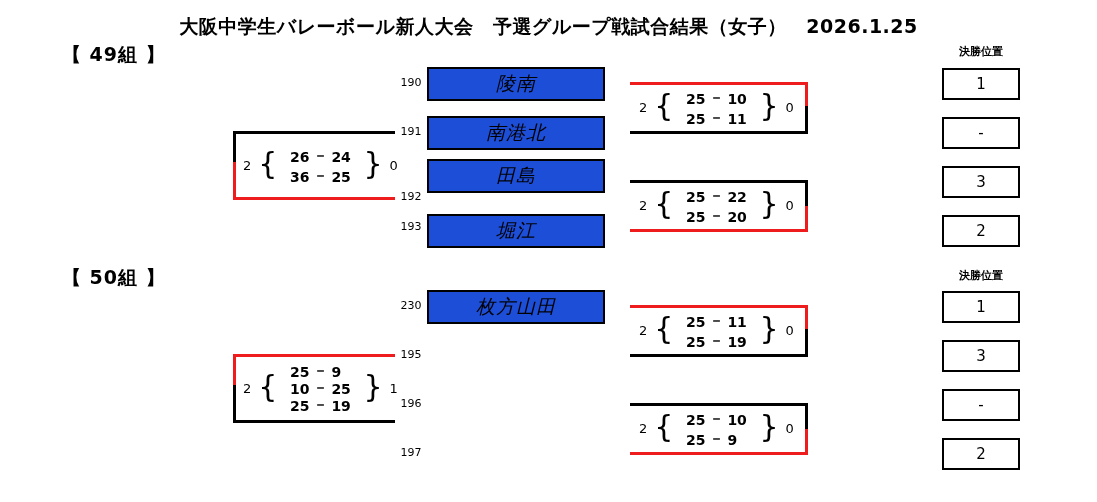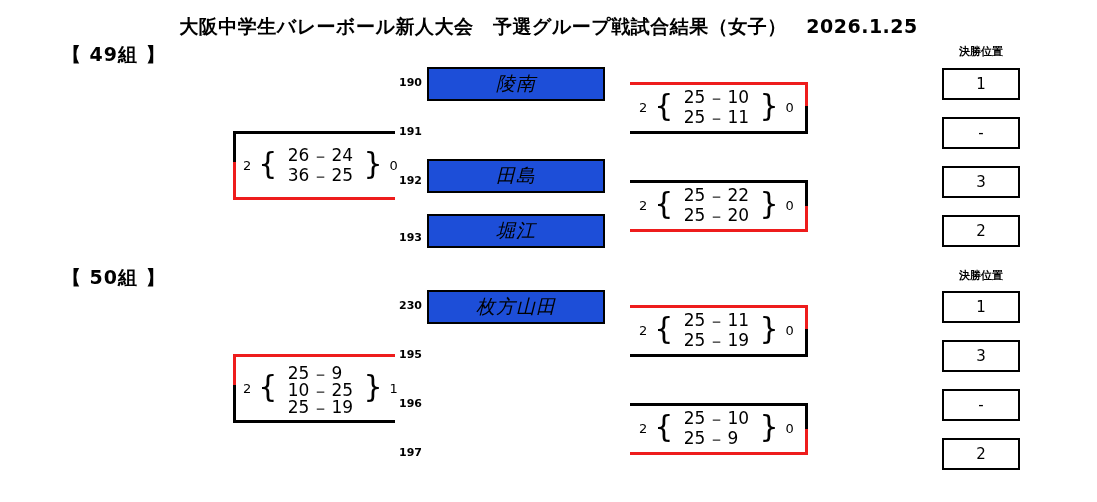--- a/index.html
+++ b/index.html
@@ -53,24 +53,23 @@
     border:2px solid #000;
     box-sizing:border-box;
     display:flex;align-items:center;justify-content:center;
     font-size:19px;
     background:#1d4ed8;
     letter-spacing:1px;
     font-style:italic;
   }
   .team-num{
     position:absolute;
-    width:24px;text-align:left;
+    width:24px;text-align:center;
     font-size:11px;
     line-height:34px;
-    font-weight:bold;
   }
 
   
   .match{
     position:absolute;
     display:flex;align-items:center;
     white-space:nowrap;
   }
   .m-left,.m-right{
     font-size:13px;
@@ -83,22 +82,22 @@
     padding:0 2px;
     position:relative;
     top:-1px;
   }
   .sets{
     display:flex;flex-direction:column;
     justify-content:center;
     padding:0 4px;
   }
   .set-row{
-    display:flex;align-items:flex-start;
-    font-size:17px;font-weight:normal;
+    display:flex;align-items:flex-end;
+    font-size:14px;font-weight:bold;
     height:20px;
   }
   .sets.three .set-row{height:17px;}
   .s-a{width:26px;text-align:right;}
   .s-d{width:22px;text-align:center;}
   .s-b{width:26px;text-align:left;}
 
   
   .ln{position:absolute;background:#000;}
   .ln.red{background:#ee1c1c;}
@@ -111,24 +110,25 @@
 <div class="page">
 
   <div class="title">大阪中学生バレーボール新人大会　予選グループ戦試合結果（女子）　2026.1.25</div>
 
   <div class="group-label" style="left:62px;top:42px;">【 49組 】</div>
 
   <div class="rank-head" style="left:938px;top:44px;">決勝位置</div>
 
   <div class="team-num" style="left:399px;top:66px;">190</div>
   <div class="team-num" style="left:399px;top:115px;">191</div>
-  <div class="team-num" style="left:399px;top:164px;">192</div>
-  <div class="team-num" style="left:399px;top:221px;">193</div>
+  <div class="team-num" style="left:399px;top:180px;">192</div>
+  <div class="team-num" style="left:399px;top:210px;">193</div>
 
   <div class="team-box" style="left:427px;top:67px;">陵南</div>
+  <div class="team-box" style="left:427px;top:116px;">南港北</div>
   <div class="team-box" style="left:427px;top:159px;">田島</div>
   <div class="team-box" style="left:427px;top:214px;">堀江</div>
 
   <div class="ln h red" style="left:630px;top:82px;width:178px;"></div>
   <div class="ln h" style="left:630px;top:131px;width:178px;"></div>
   <div class="ln v red" style="left:805px;top:82px;height:26px;"></div>
   <div class="ln v" style="left:805px;top:106px;height:28px;"></div>
 
   <div class="match" style="left:634px;top:84px;height:46px;">
     <span class="m-left">2</span>

